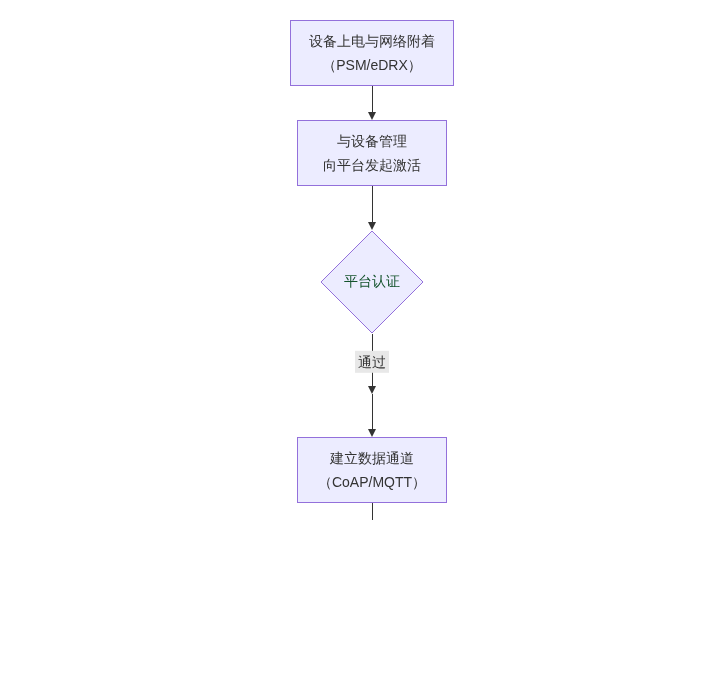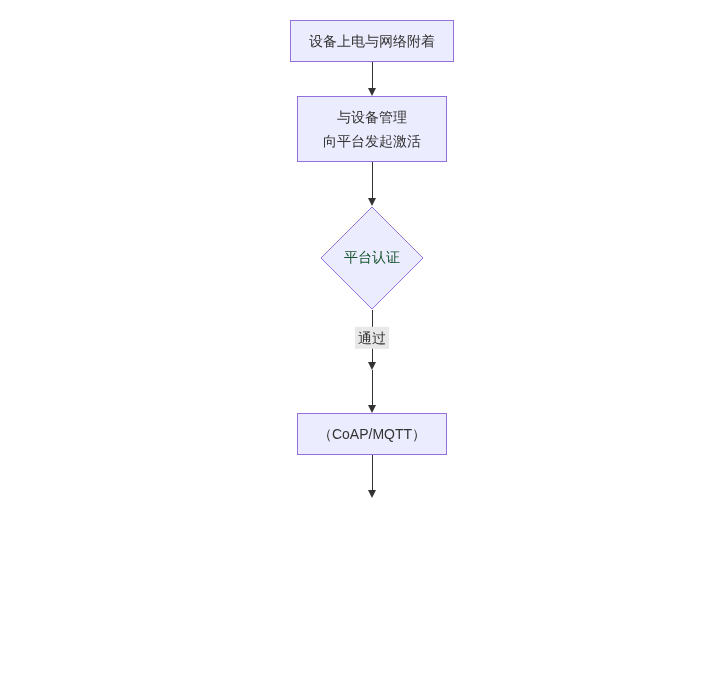--- a/index.html
+++ b/index.html
@@ -91,20 +91,21 @@
   }
 </style>
 </head>
 <body>
 
 <div class="canvas">
   <div class="flow-column">
 
     <div class="node rect">
       <div>设备上电与网络附着</div>
+      <div>（PSM/eDRX）</div>
     </div>
 
     <div class="edge e1">
       <div class="edge-line"></div>
       <div class="arrowhead"></div>
     </div>
 
     <div class="node rect">
       <div>与设备管理</div>
       <div>向平台发起激活</div>
@@ -128,20 +129,21 @@
       <div class="arrowhead"></div>
     </div>
 
 
     <div class="edge e4">
       <div class="edge-line"></div>
       <div class="arrowhead"></div>
     </div>
 
     <div class="node rect">
+      <div>建立数据通道</div>
       <div>（CoAP/MQTT）</div>
     </div>
 
     <div class="edge e5">
       <div class="edge-line"></div>
       <div class="arrowhead"></div>
     </div>
 
 
   </div>

